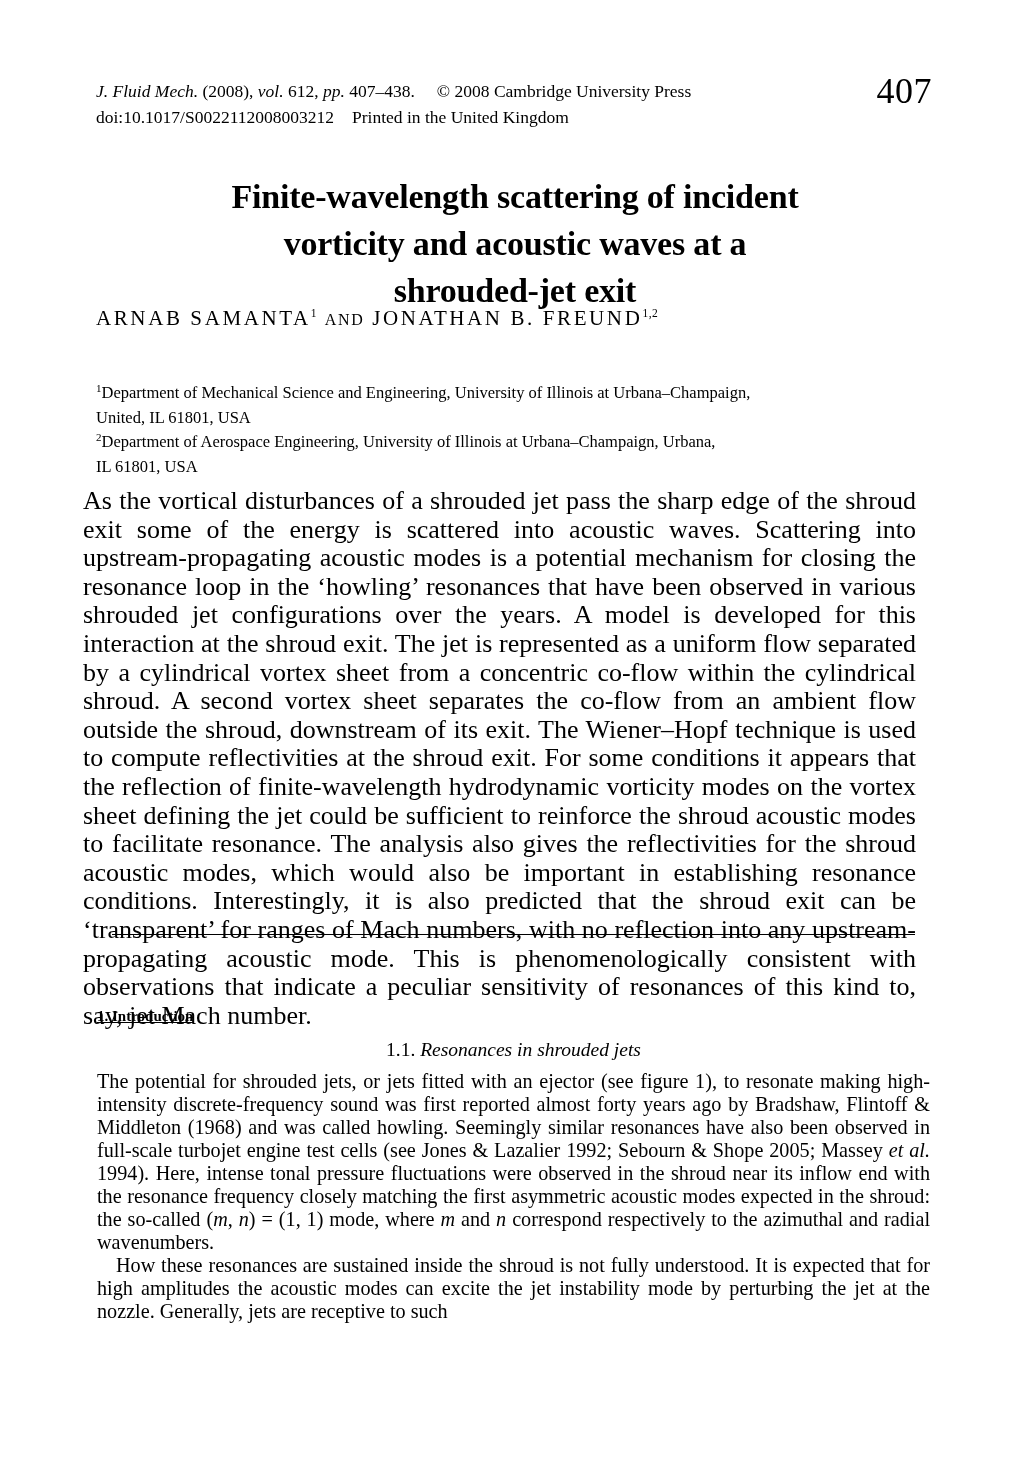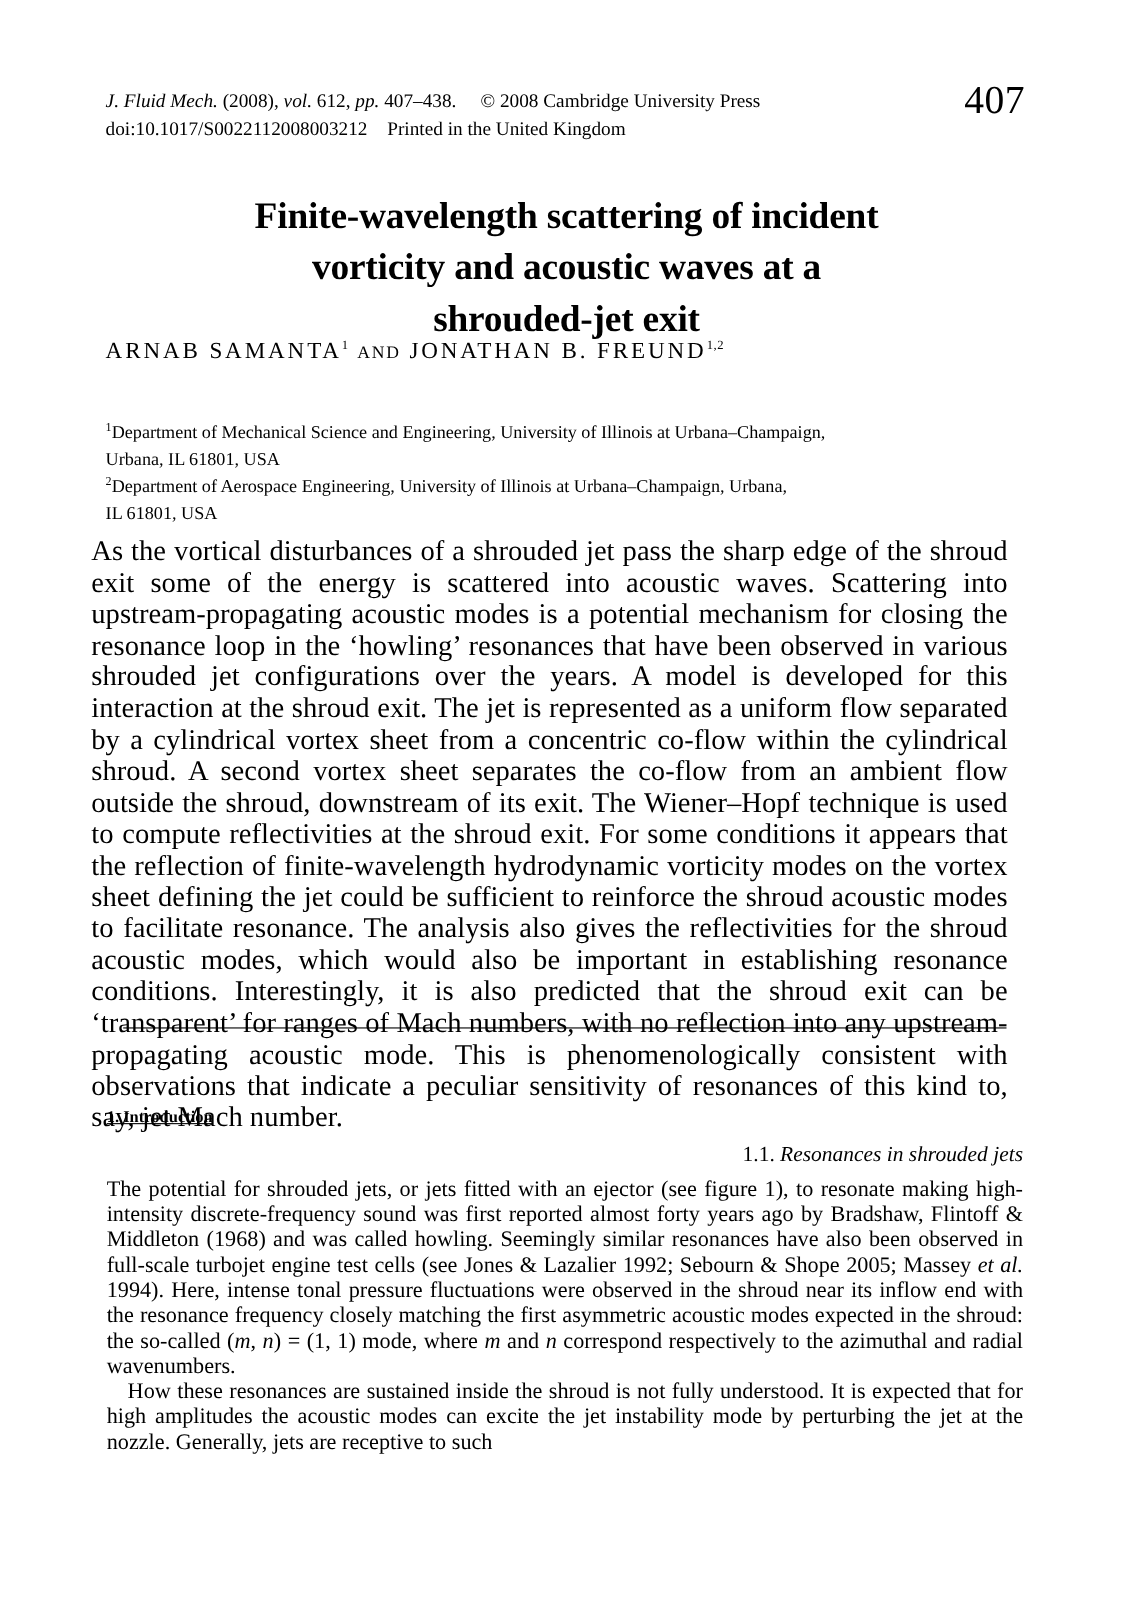--- a/index.html
+++ b/index.html
@@ -137,21 +137,21 @@
     top: 1008px;
     font-size: 15px;
     font-weight: bold;
     text-decoration: underline;
   }
   .subsec-head {
     position: absolute;
     left: 97px;
     top: 1039px;
     width: 833px;
-    text-align: right;
+    text-align: center;
     font-size: 19.5px;
   }
   .subsec-head .num { font-style: normal; }
   .subsec-head .ttl { font-style: italic; }
 
   
   .body-col {
     position: absolute;
     left: 97px;
     top: 1070px;
@@ -186,21 +186,21 @@
   <h1 class="title">
     <span class="tl">Finite-wavelength scattering of incident</span>
     <span class="tl">vorticity and acoustic waves at a</span>
     <span class="tl">shrouded-jet exit</span>
   </h1>
 
   <div class="authors"><span>ARNAB SAMANTA</span><sup>1</sup> <span class="and">AND</span> <span>JONATHAN B. FREUND</span><sup>1,2</sup></div>
 
   <div class="affils">
     <span class="affil"><sup>1</sup><span>Department of Mechanical Science and Engineering, University of Illinois at Urbana–Champaign,</span></span>
-    <span class="affil">Urbana, IL 61801, USA</span>
+    <span class="affil">United, IL 61801, USA</span>
     <span class="affil"><sup>2</sup><span>Department of Aerospace Engineering, University of Illinois at Urbana–Champaign, Urbana,</span></span>
     <span class="affil">IL 61801, USA</span>
   </div>
 
 
   <div class="abstract">As the vortical disturbances of a shrouded jet pass the sharp edge of the shroud exit some of the energy is scattered into acoustic waves. Scattering into upstream-propagating acoustic modes is a potential mechanism for closing the resonance loop in the ‘howling’ resonances that have been observed in various shrouded jet configurations over the years. A model is developed for this interaction at the shroud exit. The jet is represented as a uniform flow separated by a cylindrical vortex sheet from a concentric co-flow within the cylindrical shroud. A second vortex sheet separates the co-flow from an ambient flow outside the shroud, downstream of its exit. The Wiener–Hopf technique is used to compute reflectivities at the shroud exit. For some conditions it appears that the reflection of finite-wavelength hydrodynamic vorticity modes on the vortex sheet defining the jet could be sufficient to reinforce the shroud acoustic modes to facilitate resonance. The analysis also gives the reflectivities for the shroud acoustic modes, which would also be important in establishing resonance conditions. Interestingly, it is also predicted that the shroud exit can be ‘transparent’ for ranges of Mach numbers, with no reflection into any upstream-propagating acoustic mode. This is phenomenologically consistent with observations that indicate a peculiar sensitivity of resonances of this kind to, say, jet Mach number.</div>
 
   <div class="rule"></div>
 
   <div class="sec-head">1. Introduction</div>

